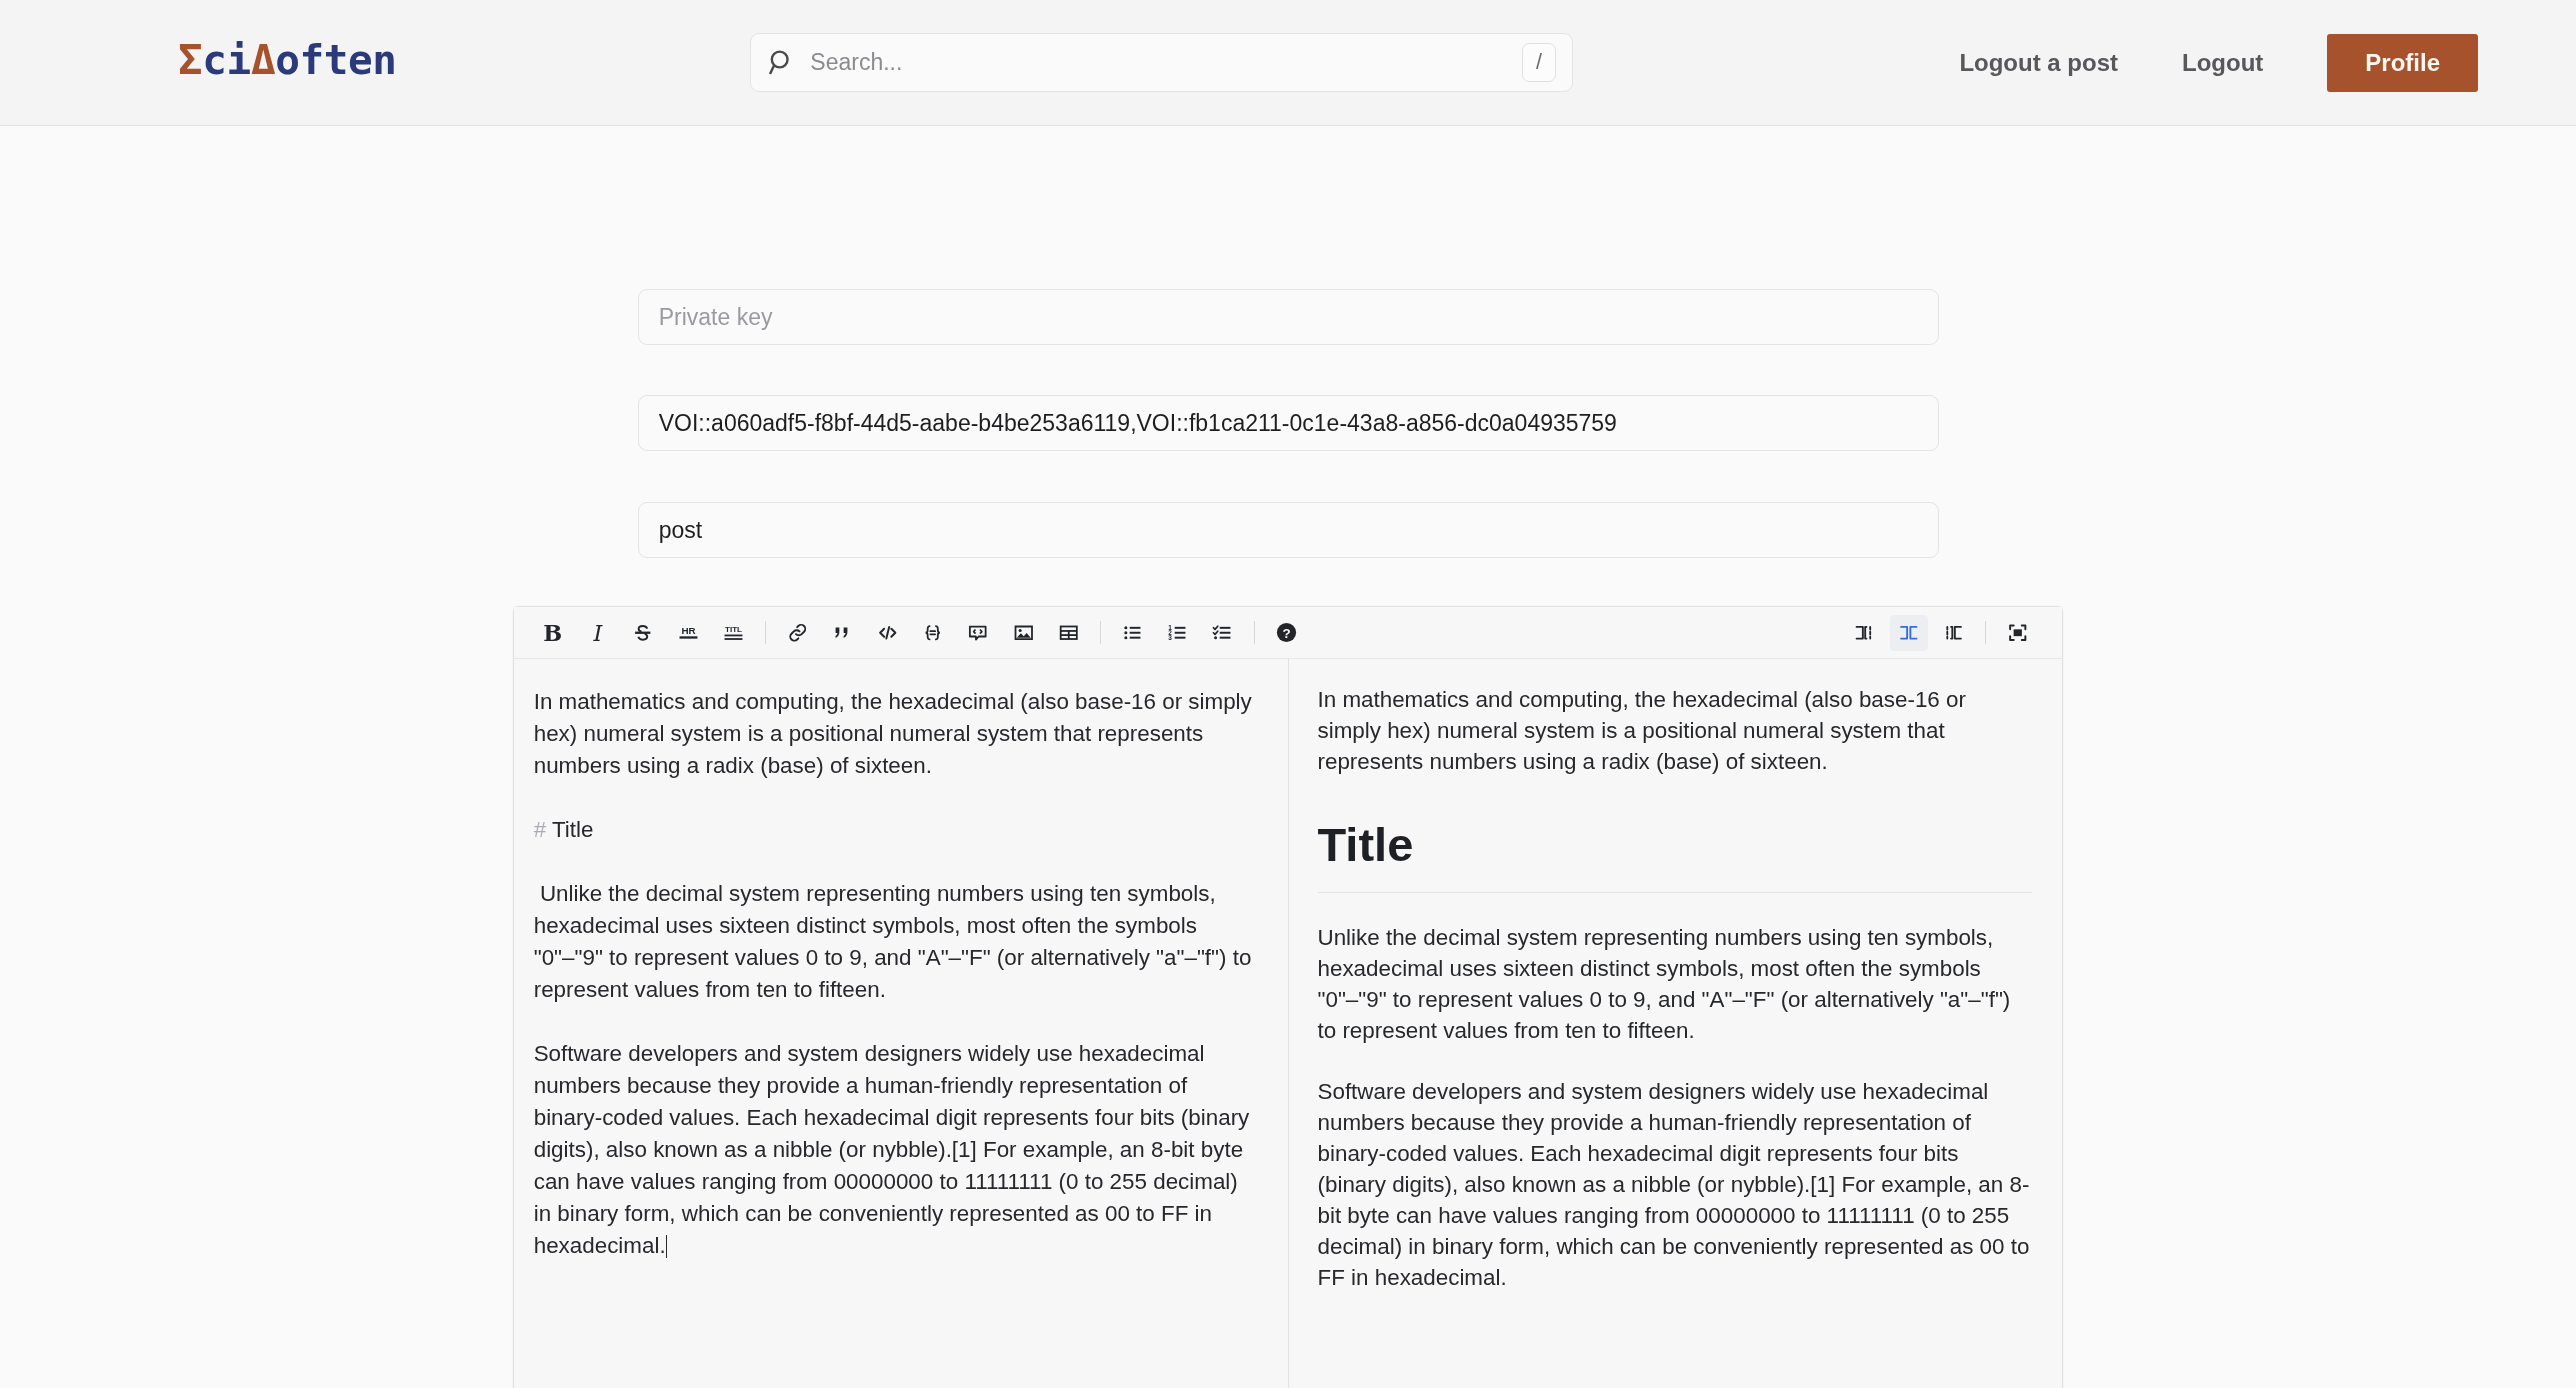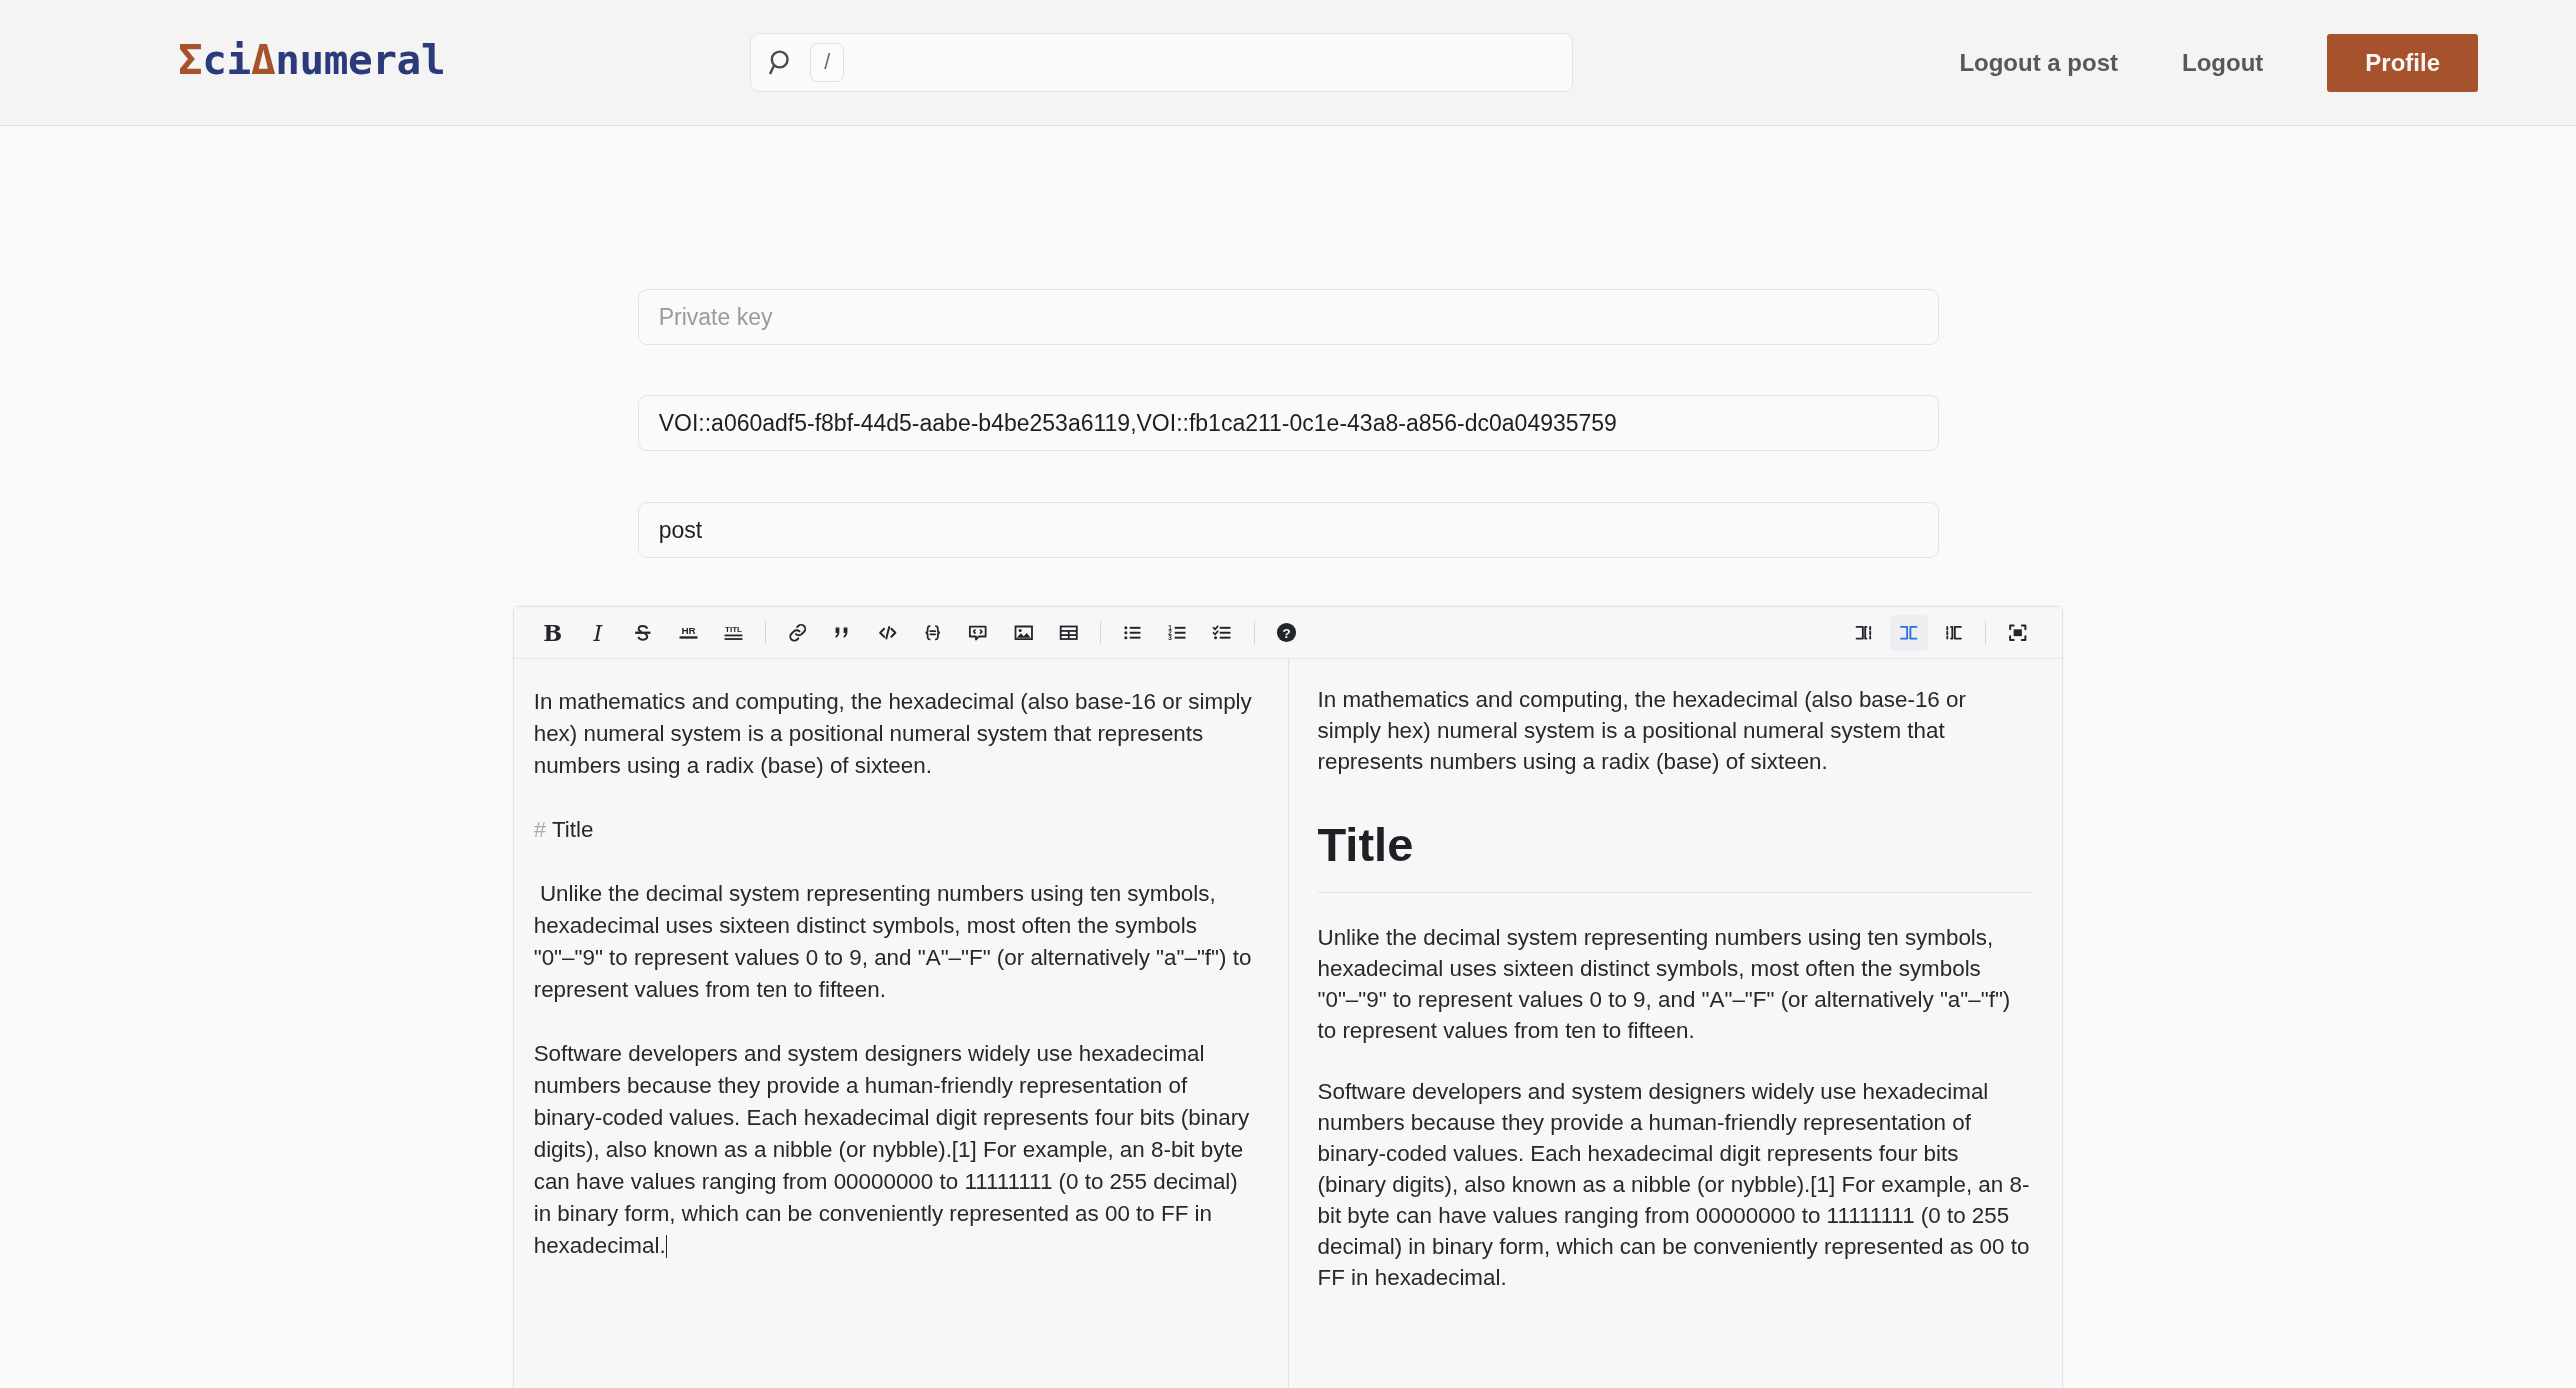--- a/index.html
+++ b/index.html
@@ -170,30 +170,31 @@
     border-bottom: 0.9px solid #e3e3e6;
   }
   .pv-h1 + .pv-p { margin-top: 29px; }
 </style>
 </head>
 <body>
 
 <div class="header">
 
   <div class="logo">
-    <span class="greek">Σ</span><span class="latin">ci</span><span class="greek">Δ</span><span class="latin">numeral</span>
+    <span class="greek">Σ</span><span class="latin">ci</span><span class="greek">Δ</span><span class="latin">often</span>
   </div>
 
   <div class="search-wrap">
     <span class="search-icon">
       <svg viewBox="0 0 24 24" width="29" height="29" fill="none" stroke="currentColor" stroke-width="2">
         <circle cx="10.5" cy="9.5" r="6.5"></circle>
         <line x1="5.8" y1="14.5" x2="2.5" y2="21.5"></line>
       </svg>
     </span>
+    <input class="search-input" type="text" placeholder="Search..." style="">
     <span class="slash-badge">/</span>
   </div>
 
   <div class="nav-right">
     <a class="nav-link">Logout a post</a>
     <a class="nav-link">Logout</a>
     <button class="profile-btn">Profile</button>
   </div>
 </div>
 

